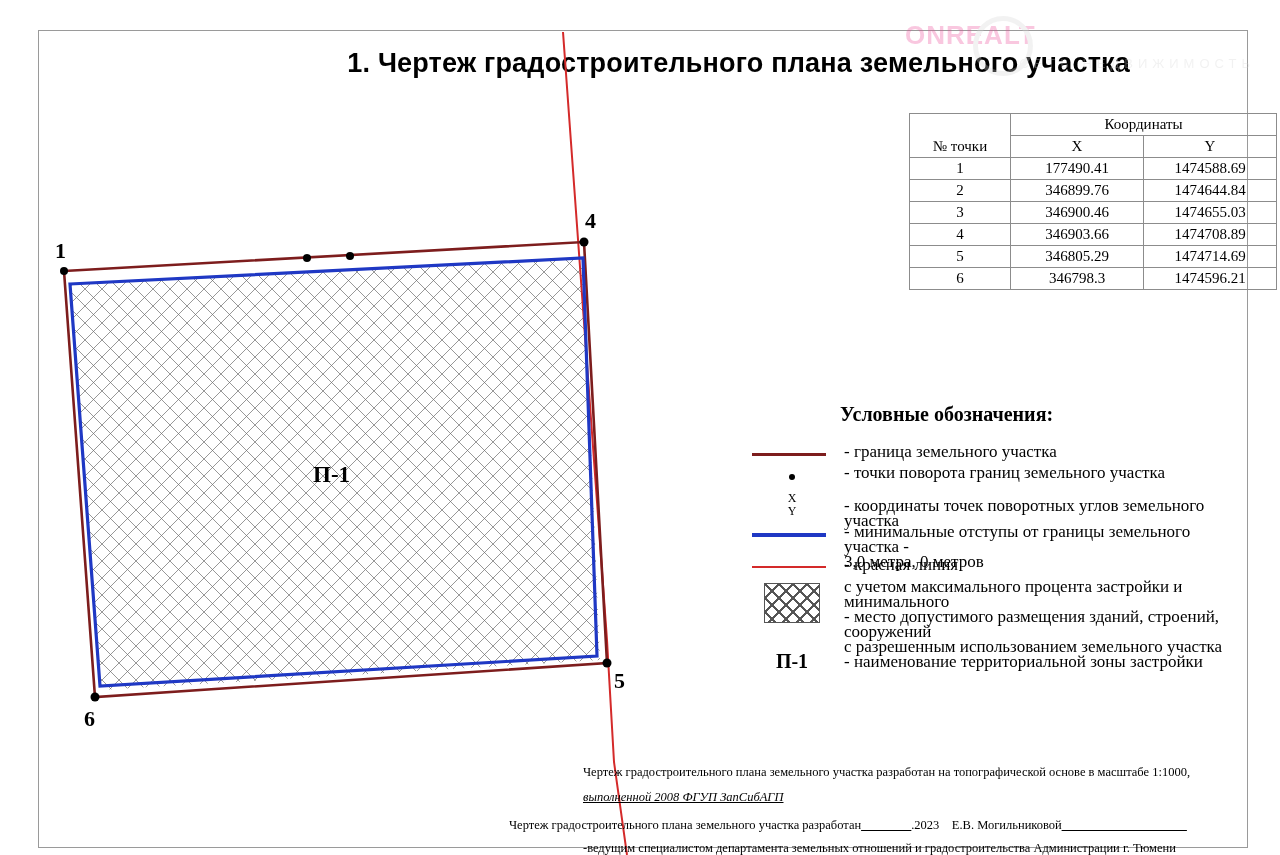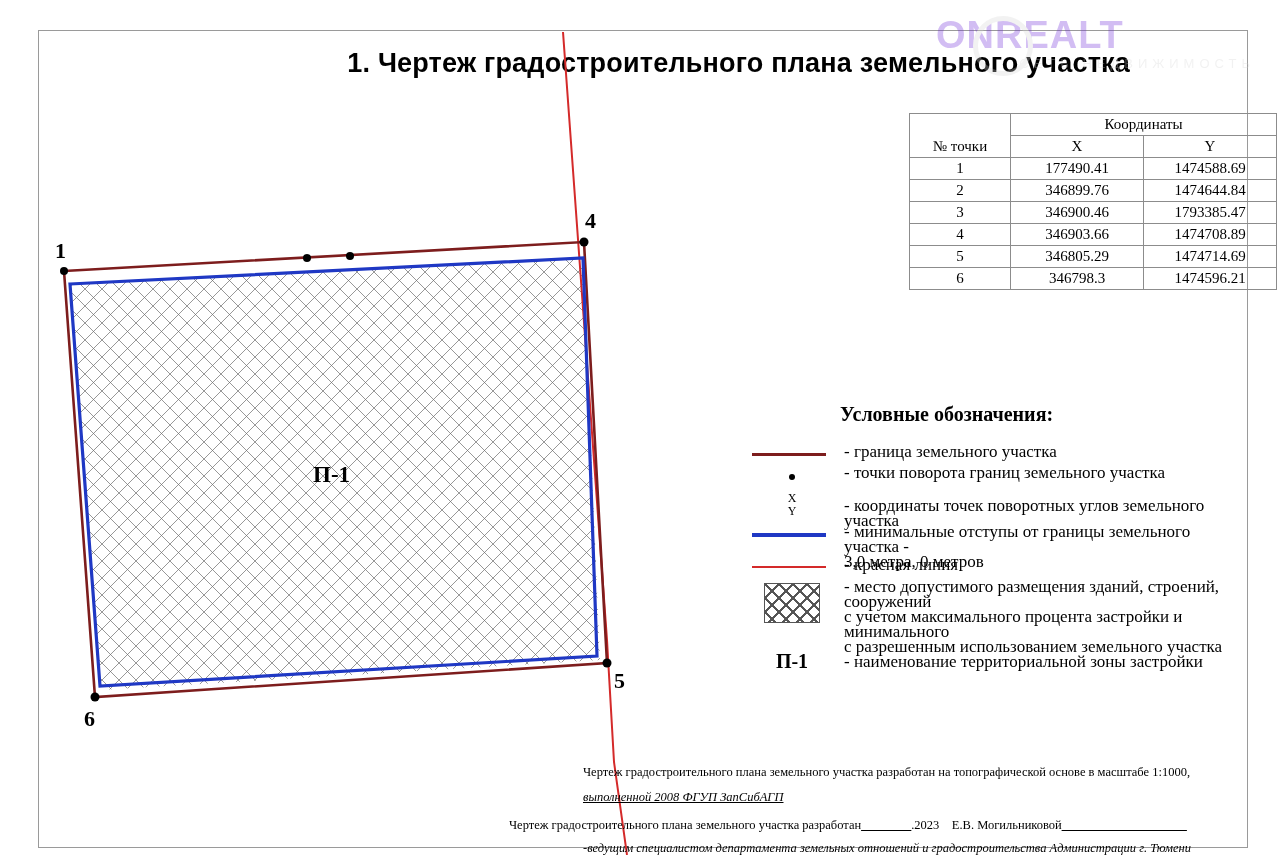--- a/index.html
+++ b/index.html
@@ -47,27 +47,26 @@
     position: absolute;
     left: 905px;
     top: 18px;
     width: 350px;
     height: 90px;
     pointer-events: none;
     opacity: 0.30;
   }
   #watermark .wm-main {
     font-family: "Liberation Sans", sans-serif;
-    font-size: 38px;
-    font-weight: bold;
-    color: #6d28d9;
+    font-size: 26px;
+    font-weight: bold;
+    color: #ec4899;
     letter-spacing: 1px;
     line-height: 34px;
     white-space: nowrap;
-    margin-left: 31px;
   }
   #watermark .wm-sub {
     font-family: "Liberation Sans", sans-serif;
     font-size: 13px;
     color: #d4d4d4;
     letter-spacing: 5px;
     margin-top: 4px;
     white-space: nowrap;
     text-align: right;
   }
@@ -234,21 +233,21 @@
   
   .footer-line {
     position: absolute;
     font-family: "Liberation Serif", serif;
     font-size: 12.5px;
     white-space: nowrap;
   }
   #fl-1 { left: 583px; top: 765px; }
   #fl-2 { left: 583px; top: 790px; text-decoration: underline; font-style: italic; }
   #fl-3 { left: 509px; top: 818px; }
-  #fl-4 { left: 583px; top: 841px; font-style: italic; }
+  #fl-4 { left: 583px; top: 841px; }
 
   .u-blank { text-decoration: underline; }
 </style>
 </head>
 <body>
 
 <div id="page-frame"></div>
 
 <div id="doc-title">1. Чертеж градостроительного плана земельного участка</div>
 
@@ -275,21 +274,21 @@
     <td>1474588.69</td>
   </tr>
   <tr>
     <td>2</td>
     <td>346899.76</td>
     <td>1474644.84</td>
   </tr>
   <tr>
     <td>3</td>
     <td>346900.46</td>
-    <td>1793385.47</td>
+    <td>1474655.03</td>
   </tr>
   <tr>
     <td>4</td>
     <td>346903.66</td>
     <td>1474708.89</td>
   </tr>
   <tr>
     <td>5</td>
     <td>346805.29</td>
     <td>1474714.69</td>
@@ -371,22 +370,22 @@
       <span class="sym-line-red"></span>
     </div>
   <div class="legend-txt">- красная линия</div>
 </div>
 
 <div class="legend-row" id="lr-building">
   <div class="legend-sym">
       <span class="sym-hatch"></span>
     </div>
   <div class="legend-txt">
+    <div>с учетом максимального процента застройки и минимального</div>
     <div>- место допустимого размещения зданий, строений, сооружений</div>
-    <div>с учетом максимального процента застройки и минимального</div>
     <div>с разрешенным использованием земельного участка</div>
   </div>
 </div>
 
 <div class="legend-row" id="lr-zone">
   <div class="legend-sym sym-zone">П-1</div>
   <div class="legend-txt" style="top:4px">- наименование территориальной зоны застройки</div>
 </div>
 
 <div class="footer-line" id="fl-1">Чертеж градостроительного плана земельного участка разработан на топографической основе в масштабе 1:1000,</div>

